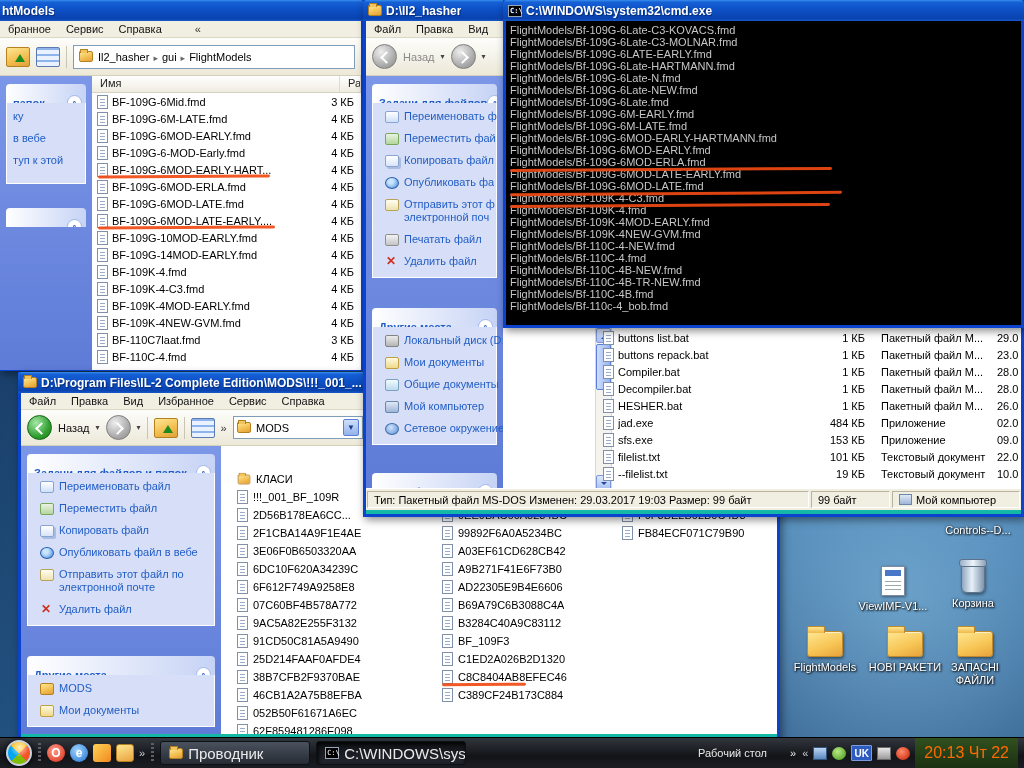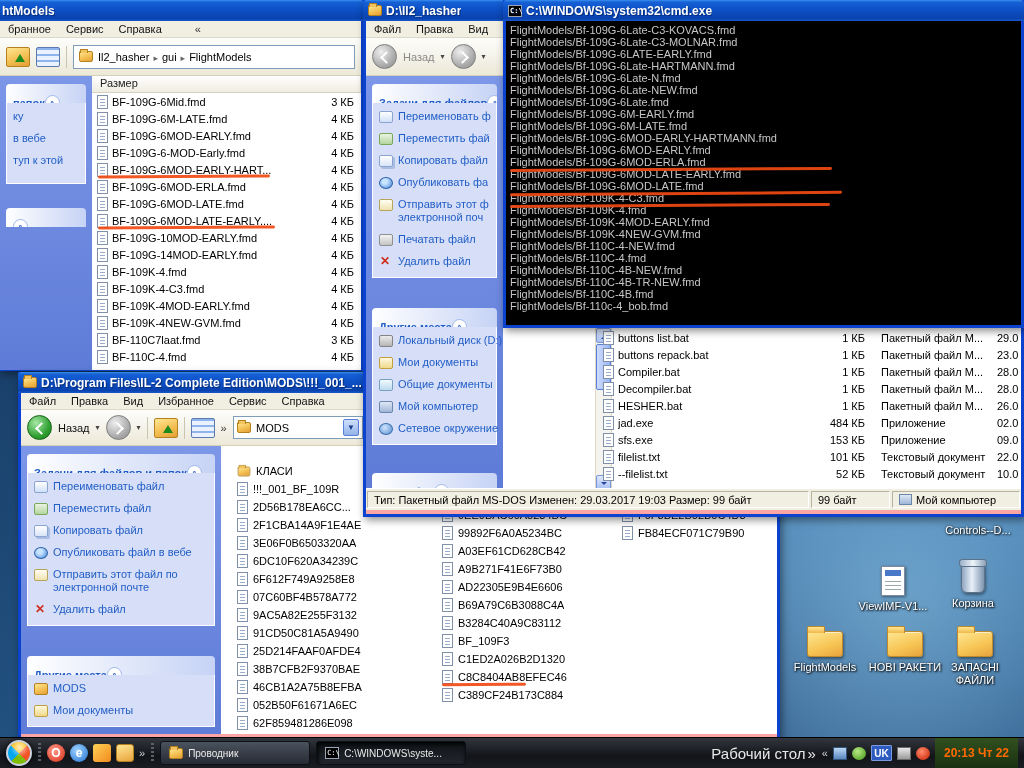--- a/index.html
+++ b/index.html
@@ -2,21 +2,21 @@
 <html><head>
 <meta charset="utf-8">
 <style>
   *{box-sizing:border-box;margin:0;padding:0;font-family:"Liberation Sans",sans-serif}
   html,body{width:1024px;height:768px;overflow:hidden}
   body{position:relative;background:
     radial-gradient(circle at 88% 78%, rgba(150,205,235,.55), transparent 30%),
     radial-gradient(circle at 97% 58%, rgba(80,140,200,.6), transparent 35%),
     radial-gradient(circle at 70% 95%, rgba(25,60,110,.8), transparent 45%),
     linear-gradient(120deg,#122f55,#2a6396 45%,#4e93c2 72%,#1d4a78)}
-  .win{position:absolute;border:3px solid #0C43CE;border-top:none;box-shadow:2px 3px 8px rgba(0,0,0,.45);background:#fca5a5}
+  .win{position:absolute;border:3px solid #0C43CE;border-top:none;box-shadow:2px 3px 8px rgba(0,0,0,.45);background:#14b8a6}
   .titlebar{height:21px;background:linear-gradient(180deg,#388EED 0%,#1660D6 10%,#0D50C6 45%,#0A43AF 88%,#1658CC 100%);
     color:#fff;font-weight:bold;font-size:12px;display:flex;align-items:center;gap:4px;padding:0 5px;
     text-shadow:1px 1px 1px #032a73;border-radius:4px 4px 0 0;overflow:hidden;white-space:nowrap;margin:0 -3px}
   .titlebar.cutL{border-radius:0 4px 0 0}
   .title-text{overflow:hidden;white-space:nowrap}
   .menubar{height:17px;background:#F1EFE2;display:flex;gap:15px;align-items:center;padding:0 8px;font-size:11px;color:#111;border-bottom:1px solid #dcd8c6;overflow:hidden}
   .toolbar{background:linear-gradient(#FDFDFB,#ECE9D8);display:flex;align-items:center;gap:6px;padding:2px 6px;border-bottom:1px solid #d4d0ba;position:relative}
   .tbsep{width:1px;height:22px;background:#c9c5b0;flex:none}
   
   .navbtn{width:25px;height:25px;border-radius:50%;position:relative;flex:none}
@@ -35,25 +35,25 @@
   
   .addrA{flex:1;height:24px;background:#fff;border:1px solid #7f9db9;display:flex;align-items:center;gap:5px;padding:0 5px;font-size:11px;overflow:hidden;white-space:nowrap}
   .bc-sep{color:#666;font-size:9px;margin:0 4px}
   .addrC{position:absolute;left:212px;top:6px;width:130px;height:23px;background:#fff;border:1px solid #7f9db9;display:flex;align-items:center;gap:5px;padding:0 3px;font-size:11px}
   .addr-dd{margin-left:auto;width:16px;height:17px;background:linear-gradient(#cfe0fb,#93b3ea);border:1px solid #5a7edc;border-radius:2px;font-size:8px;color:#1a3a8a;display:flex;align-items:center;justify-content:center}
   .mini-folder{width:14px;height:11px;flex:none;position:relative;background:linear-gradient(160deg,#ffe792,#f2bc4e 60%,#e2a038);border:1px solid #b5811f;border-radius:1px 2px 2px 2px}
   .mini-folder::before{content:"";position:absolute;top:-3px;left:0;width:6px;height:3px;background:#f2c45e;border:1px solid #b5811f;border-bottom:none;border-radius:1px 1px 0 0}
   
   .tpane{background:linear-gradient(180deg,#7C97E8,#5E7BD7);padding:8px 6px;overflow:hidden}
   .tsec{margin-bottom:30px}
-  .thd{background:linear-gradient(90deg,#fff,#C6D3F5);color:#215DC6;font-weight:bold;font-size:11px;height:19px;padding:18px 4px 0 7px;border-radius:4px 4px 0 0;display:flex;align-items:center;overflow:hidden;white-space:nowrap}
+  .thd{background:linear-gradient(90deg,#fff,#C6D3F5);color:#215DC6;font-weight:bold;font-size:11px;height:19px;padding:18px 4px 0 7px;border-radius:4px 4px 0 0;display:flex;align-items:center;justify-content:space-between;overflow:hidden;white-space:nowrap}
   .chev{width:15px;height:15px;border-radius:50%;background:#fff;border:1px solid #9DB6EA;color:#4272C6;font-size:9px;font-weight:bold;display:flex;align-items:center;justify-content:center;flex:none}
   .chev::before{content:"^";margin-top:3px}
   .tbd{background:#D6DFF7;border:1px solid #fff;border-top:none;padding:7px 4px;font-size:11px;color:#215DC6}
-  .titem{display:flex;gap:5px;align-items:flex-start;margin:0 0 9px 2px}
+  .titem{display:flex;gap:5px;align-items:flex-start;margin:0 0 9px 8px}
   .titem:last-child{margin-bottom:2px}
   .tline{white-space:nowrap;overflow:hidden;line-height:13px}
   .tfrag{margin:0 0 10px 2px;white-space:nowrap;overflow:hidden}
   .ti{width:14px;height:12px;flex:none;border-radius:2px;position:relative;margin-top:1px}
   .i-rename{background:linear-gradient(#fff,#cfe0f7);border:1px solid #8aa3d0}
   .i-move{background:linear-gradient(#eaf3e2,#b4d69e);border:1px solid #7aa85a}
   .i-copy{background:linear-gradient(#fff,#d8e4f7);border:1px solid #8aa3d0;box-shadow:2px 2px 0 #a9bce2}
   .i-web{background:radial-gradient(circle at 40% 35%,#c8e4ff 25%,#3f83d6);border-radius:50%;border:1px solid #2c5fa8}
   .i-mail{background:linear-gradient(#fffef2,#efe2b0);border:1px solid #b5a45a}
   .i-print{background:linear-gradient(#f4f4f4,#c4c4c4);border:1px solid #8f8f8f}
@@ -118,33 +118,33 @@
   #taskbar{position:absolute;left:0;bottom:0;width:1024px;height:31px;background:linear-gradient(#32363d,#121418 60%,#1a1d22);display:flex;align-items:center;gap:6px;padding:0 6px;z-index:10;border-top:1px solid #000}
   .start-orb{width:26px;height:26px;border-radius:50%;flex:none;transform:rotate(45deg);border:2px solid #c9d2de;box-shadow:0 0 5px rgba(0,0,0,.9);background:radial-gradient(circle at 35% 30%,rgba(255,255,255,.75),rgba(255,255,255,0) 45%),conic-gradient(#f35325 0 25%,#81bc06 0 50%,#05a6f0 0 75%,#ffba08 0)}
   .handle{width:3px;height:20px;flex:none;background:repeating-linear-gradient(180deg,#5a6068 0 2px,transparent 2px 4px)}
   .ql{display:flex;align-items:center;gap:5px}
   .qlico{width:18px;height:18px;border-radius:3px;position:relative;color:#fff;font-size:12px;font-weight:bold;display:flex;align-items:center;justify-content:center}
   .ql-ie{background:radial-gradient(circle at 40% 35%,#9fd4ff,#1e6fd0);border-radius:50%}
   .ql-op{background:radial-gradient(circle at 40% 35%,#ff9a8a,#d42a10);border-radius:50%}
   .ql-med{background:linear-gradient(135deg,#ffd257,#f08a1d)}
   .ql-fold{background:linear-gradient(160deg,#ffe792,#e8a33d);border:1px solid #b5811f}
   .qchev{color:#cfd4da;font-size:11px}
-  .tbtn{height:24px;display:flex;align-items:center;gap:5px;padding:0 8px;border-radius:3px;background:linear-gradient(#4a525e,#262b33);border:1px solid #0d1016;color:#eaeaea;font-size:10px;width:150px;overflow:hidden;white-space:nowrap;flex:none}
+  .tbtn{height:24px;display:flex;align-items:center;gap:5px;padding:0 8px;border-radius:3px;background:linear-gradient(#4a525e,#262b33);border:1px solid #0d1016;color:#eaeaea;font-size:15px;width:150px;overflow:hidden;white-space:nowrap;flex:none}
   .tbtn.active{background:linear-gradient(#101317,#22262d);box-shadow:inset 1px 2px 4px #000}
   .cmdico{width:14px;height:12px;flex:none;background:#000;border:1px solid #9aa5b5;color:#fff;font-size:7px;line-height:10px;padding-left:1px;font-family:"DejaVu Sans Mono",monospace}
   .cmdico::before{content:"C:\\"}
-  .deskbar{margin-left:auto;display:flex;align-items:center;gap:2px;color:#e8e8e8;font-size:15px;white-space:nowrap}
+  .deskbar{margin-left:auto;display:flex;align-items:center;gap:23px;color:#e8e8e8;font-size:11px;white-space:nowrap}
   .tray{display:flex;align-items:center;gap:5px;height:31px}
   .trayico{width:14px;height:13px;flex:none}
   .tr-disp{background:linear-gradient(#bcd6f2,#5a87c0);border:1px solid #33567e}
   .tr-red{background:radial-gradient(circle at 40% 35%,#ff8a6a,#c41d00);border-radius:50%}
   .tr-grn{background:radial-gradient(circle at 40% 35%,#b8e986,#3f9410);border-radius:50%}
   .tr-gray{background:linear-gradient(#e8e8e8,#9a9a9a);border:1px solid #6a6a6a}
   .lang{min-width:21px;height:16px;background:#2d5bbf;color:#fff;font-size:10px;font-weight:bold;display:flex;align-items:center;justify-content:center;border:1px solid #7d9ce0;border-radius:1px}
-  .clock{align-self:stretch;display:flex;align-items:center;padding:0 9px;font-weight:bold;color:#FF6A00;font-size:12px;background:linear-gradient(#31501e,#1a3011);white-space:nowrap}
+  .clock{align-self:stretch;display:flex;align-items:center;padding:0 9px;font-weight:normal;color:#FF6A00;font-size:16px;background:linear-gradient(#31501e,#1a3011);white-space:nowrap}
   .trchev{color:#cfd4da;font-size:11px}
 </style>
 </head>
 <body>
 
 <div>
   <div class="dicon" style="left:935px;top:524px">
     <div class="dlabel">Controls--D...</div>
   </div>
   <div class="dicon" style="left:850px;top:566px">
@@ -203,20 +203,21 @@
       </div>
       <div class="tsec">
         <div class="thd">
           <span></span>
           <span class="chev"></span>
         </div>
       </div>
     </div>
     <div style="flex:1;display:flex;flex-direction:column;overflow:hidden">
       <div class="colheads">
+        <div class="ch chname">Имя</div>
         <div class="ch chsize">Размер</div>
       </div>
       <div class="flist" id="list-a">
           <div class="frow">
             <span class="fi"></span>
             <span class="fname">BF-109G-6Mid.fmd</span>
             <span class="fsize">3 КБ</span>
           </div>
           <div class="frow">
             <span class="fi"></span>
@@ -392,21 +393,21 @@
             <div class="titem">
               <span class="ti i-docs"></span>
               <span class="tlines">
                 <div class="tline">Мои документы</div>
               </span>
             </div>
           </div>
       </div>
     </div>
     <div id="list-c" style="flex:1;background:#fff;position:relative;overflow:hidden">
-        <div class="hashcol" style="left: 16px; top: 16px;">
+        <div class="hashcol" style="left: 16px; top: 24px;">
           <div class="hrow">
             <span class="mini-folder mf-list"></span>
             <span class="hname">КЛАСИ</span>
           </div>
           <div class="hrow">
             <span class="fi"></span>
             <span class="hname">!!!_001_BF_109R</span>
           </div>
           <div class="hrow">
             <span class="fi"></span>
@@ -696,21 +697,21 @@
           <div class="brow">
             <span class="fi"></span>
             <span class="c-name">filelist.txt</span>
             <span class="c-size">101 КБ</span>
             <span class="c-type">Текстовый документ</span>
             <span class="c-date">22.0</span>
           </div>
           <div class="brow">
             <span class="fi"></span>
             <span class="c-name">--filelist.txt</span>
-            <span class="c-size">52 КБ</span>
+            <span class="c-size">19 КБ</span>
             <span class="c-type">Текстовый документ</span>
             <span class="c-date">10.0</span>
           </div>
         </div>
     </div>
   </div>
   <div class="statusbar">
     <div class="st-sec st-grow">Тип: Пакетный файл MS-DOS Изменен: 29.03.2017 19:03 Размер: 99 байт</div>
     <div class="st-sec st-size">99 байт</div>
     <div class="st-sec st-loc">

